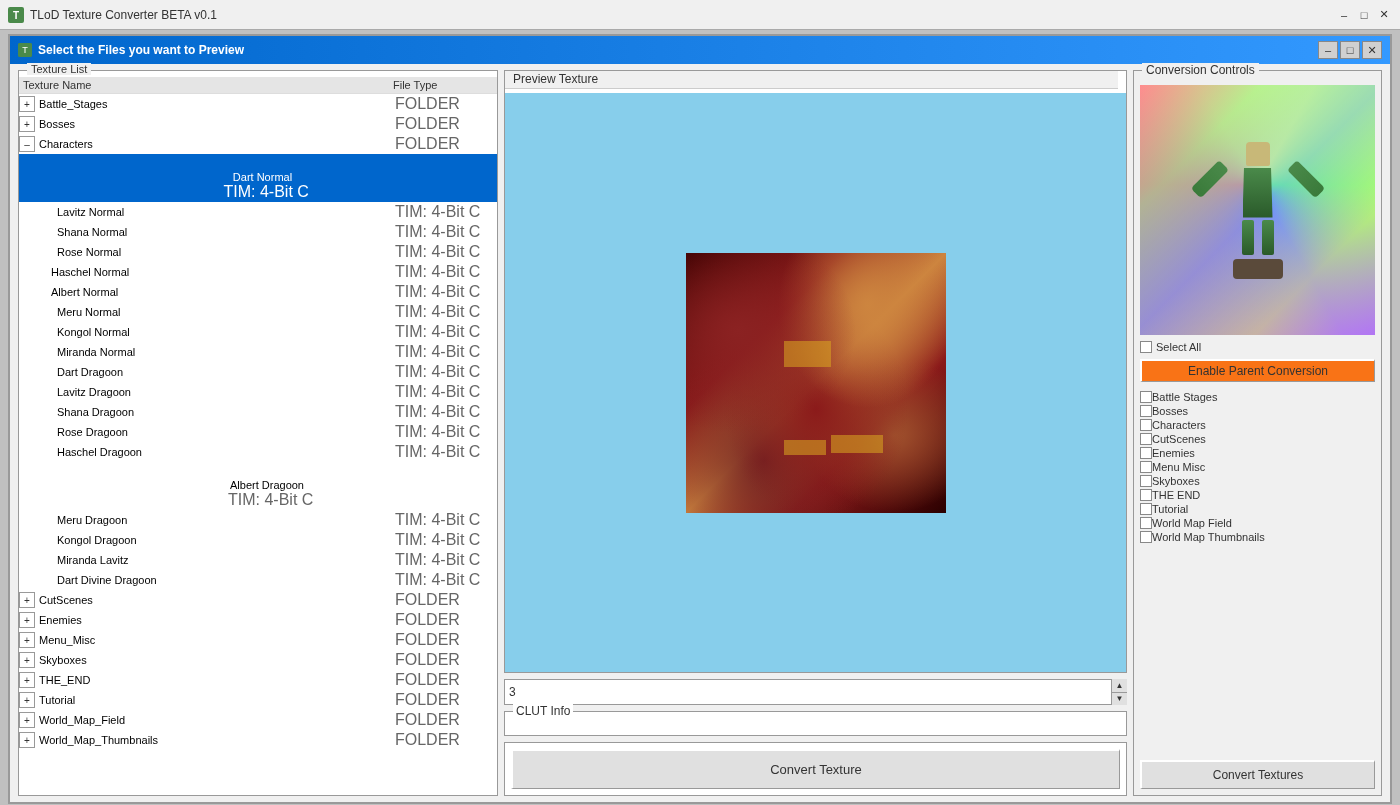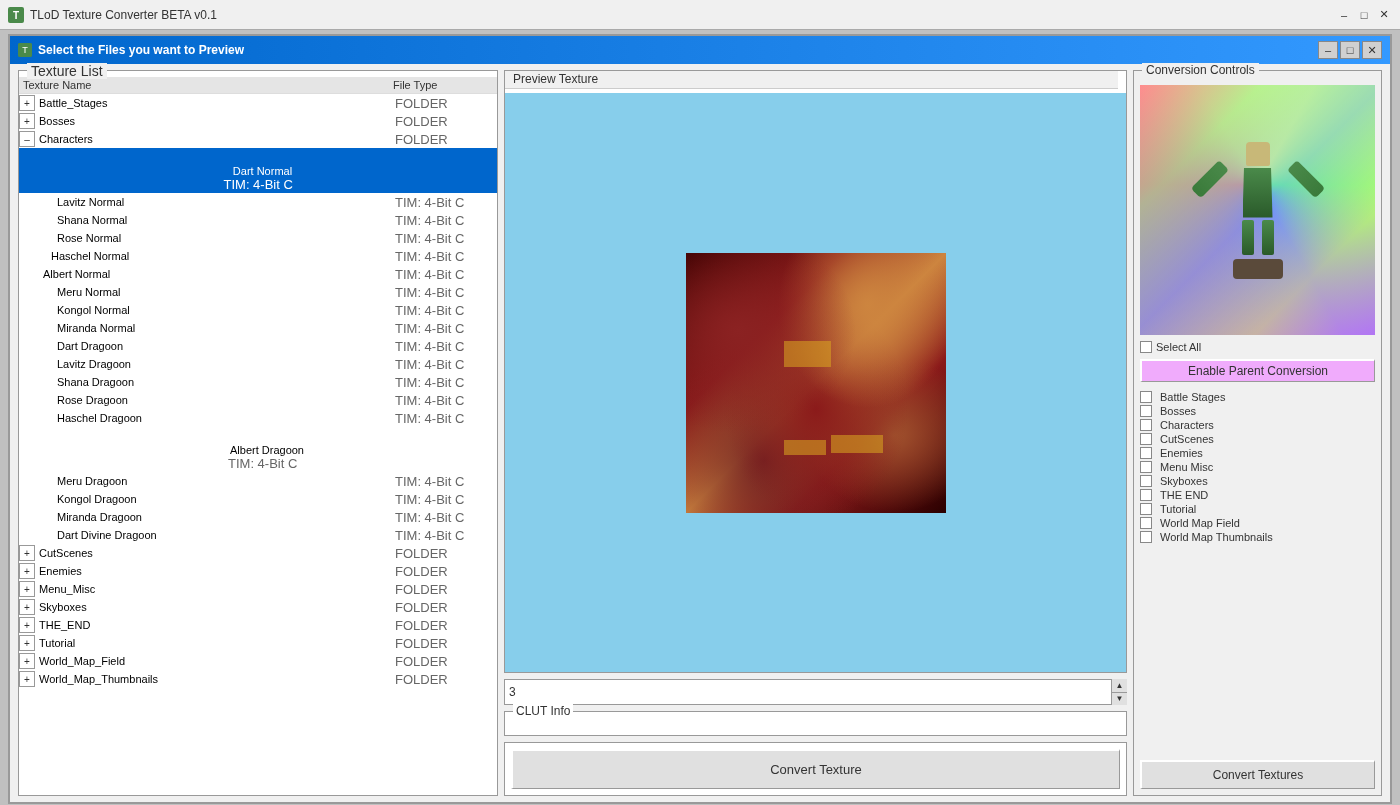--- a/index.html
+++ b/index.html
@@ -133,21 +133,21 @@
       border: 1px solid #999;
       display: flex; align-items: center; justify-content: center;
       font-size: 10px;
       margin-right: 2px;
       cursor: pointer;
       flex-shrink: 0;
       color: #333;
     }
     .tree-expander.leaf { border: none; visibility: hidden; }
     .tree-label { flex: 1; font-size: 11px; padding-left: 2px; }
-    .col-type-val { width: 100px; font-size: 13px; color: #666; margin-left: 24px; }
+    .col-type-val { width: 100px; font-size: 16px; color: #666; margin-left: 24px; }
     .tree-item.selected .col-type-val { color: white; }
 
     
     .panel-middle {
       flex: 1;
       display: flex;
       flex-direction: column;
       gap: 6px;
     }
     .preview-bg {
@@ -305,21 +305,21 @@
       background:
         conic-gradient(from 270deg at 50% 40%,
           rgba(255,0,0,0.3), rgba(255,165,0,0.3), rgba(255,255,0,0.3),
           rgba(0,255,0,0.3), rgba(0,0,255,0.3), rgba(128,0,128,0.3),
           rgba(255,0,0,0.3));
     }
 
     .checkbox-row {
       display: flex;
       align-items: center;
-      gap: 8px;
+      gap: 0;
       padding: 1px 0;
     }
     .cb {
       width: 12px; height: 12px;
       border: 1px solid #888;
       background: white;
       display: flex; align-items: center; justify-content: center;
       flex-shrink: 0;
       cursor: pointer;
     }
@@ -329,21 +329,21 @@
     }
 
     .select-all-row {
       display: flex;
       align-items: center;
       gap: 4px;
       margin: 2px 0;
     }
 
     .enable-parent-btn {
-      background: #f0abfc;
+      background: #f97316;
       border: 1px solid #999;
       border-top: 2px solid #fff;
       border-left: 2px solid #fff;
       padding: 3px 8px;
       font-size: 12px;
       cursor: pointer;
       color: #333;
       margin-bottom: 4px;
       width: 100%;
     }
@@ -397,21 +397,21 @@
       <button class="dialog-win-btn">✕</button>
     </div>
   </div>
 
   <div class="dialog-content">
 
     <div class="panels">
 
       <div class="panel-left">
         <div style="border:1px solid #999; flex:1; display:flex; flex-direction:column; background:white; position:relative;">
-          <div style="position:absolute; top:-8px; left:8px; background:#f0f0f0; padding:0 4px; font-size:14px; color:#333; z-index:1;">
+          <div style="position:absolute; top:-8px; left:8px; background:#f0f0f0; padding:0 4px; font-size:11px; color:#333; z-index:1;">
             <span>Texture List</span>
           </div>
 
           <div class="panel-header-row" style="margin-top:6px;">
             <span class="col-name">Texture Name</span>
             <span class="col-type">File Type</span>
           </div>
 
           <div class="tree-container" id="texture-tree">
           <div class="tree-item" style="padding-left: 0px;">
@@ -447,21 +447,21 @@
               <div class="tree-item" style="padding-left: 18px;">
                 <div class="tree-expander leaf"></div>
                 <span class="tree-label">Rose Normal</span>
                 <span class="col-type-val">TIM: 4-Bit C</span>
               </div>
               <div class="tree-item" style="padding-left: 12px;">
                 <div class="tree-expander leaf"></div>
                 <span class="tree-label">Haschel Normal</span>
                 <span class="col-type-val">TIM: 4-Bit C</span>
               </div>
-              <div class="tree-item" style="padding-left: 4px;">
+              <div class="tree-item" style="padding-left: 12px;">
                 <div class="tree-expander leaf"></div>
                 <span class="tree-label">Albert Normal</span>
                 <span class="col-type-val">TIM: 4-Bit C</span>
               </div>
               <div class="tree-item" style="padding-left: 18px;">
                 <div class="tree-expander leaf"></div>
                 <span class="tree-label">Meru Normal</span>
                 <span class="col-type-val">TIM: 4-Bit C</span>
               </div>
               <div class="tree-item" style="padding-left: 18px;">
@@ -509,21 +509,21 @@
                 <span class="tree-label">Meru Dragoon</span>
                 <span class="col-type-val">TIM: 4-Bit C</span>
               </div>
               <div class="tree-item" style="padding-left: 18px;">
                 <div class="tree-expander leaf"></div>
                 <span class="tree-label">Kongol Dragoon</span>
                 <span class="col-type-val">TIM: 4-Bit C</span>
               </div>
               <div class="tree-item" style="padding-left: 18px;">
                 <div class="tree-expander leaf"></div>
-                <span class="tree-label">Miranda Dragoon</span>
+                <span class="tree-label">Miranda Lavitz</span>
                 <span class="col-type-val">TIM: 4-Bit C</span>
               </div>
               <div class="tree-item" style="padding-left: 18px;">
                 <div class="tree-expander leaf"></div>
                 <span class="tree-label">Dart Divine Dragoon</span>
                 <span class="col-type-val">TIM: 4-Bit C</span>
               </div>
               <div class="tree-item" style="padding-left: 0px;">
                 <div class="tree-expander">+</div>
                 <span class="tree-label">CutScenes</span>

